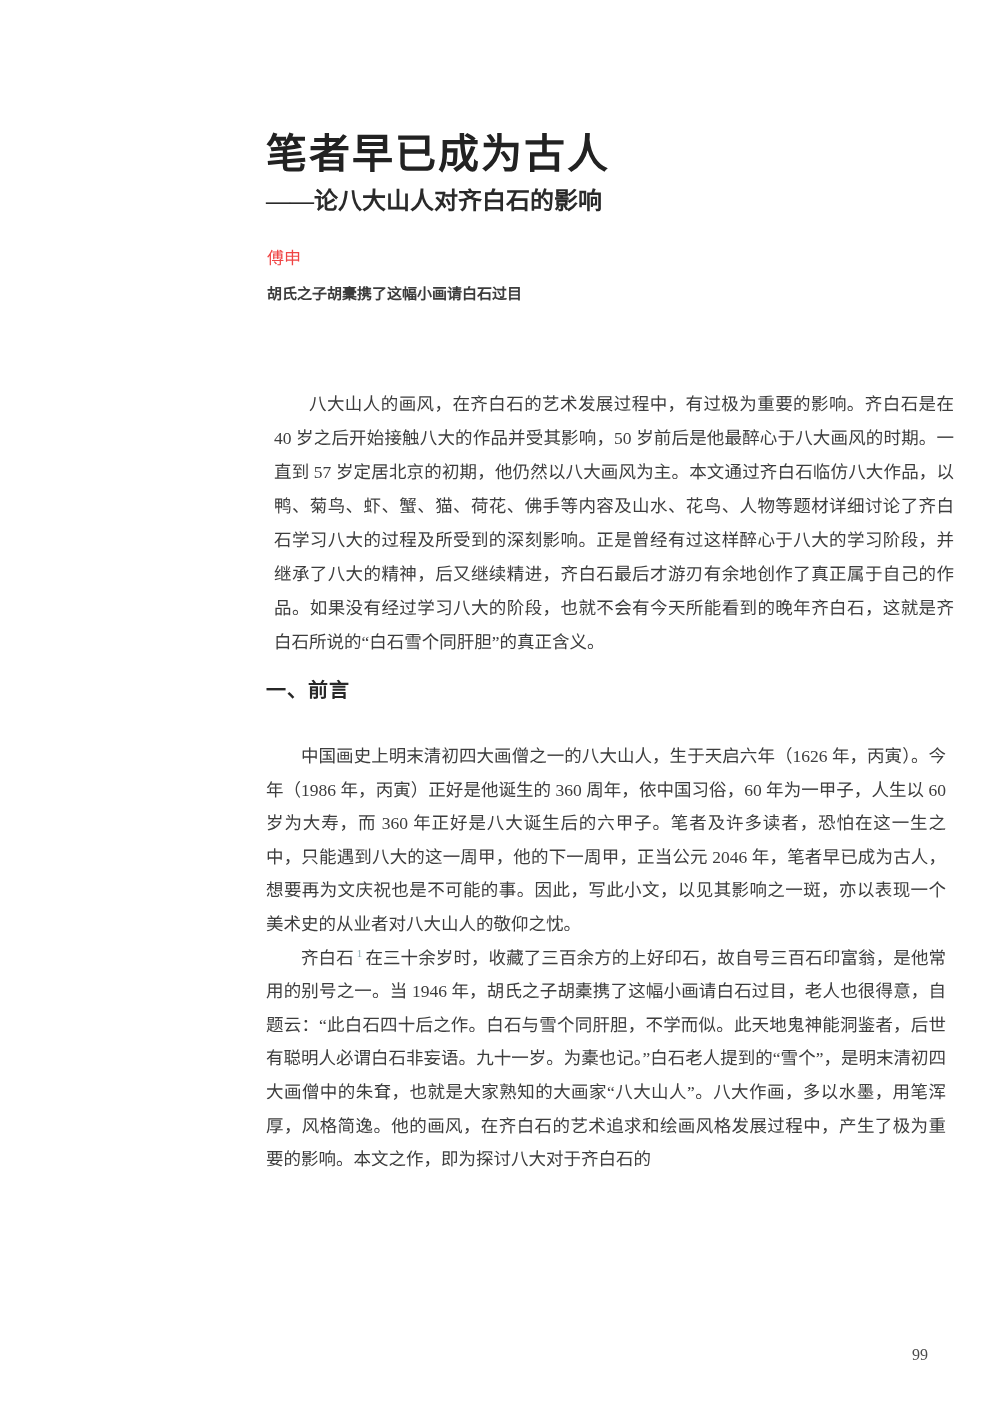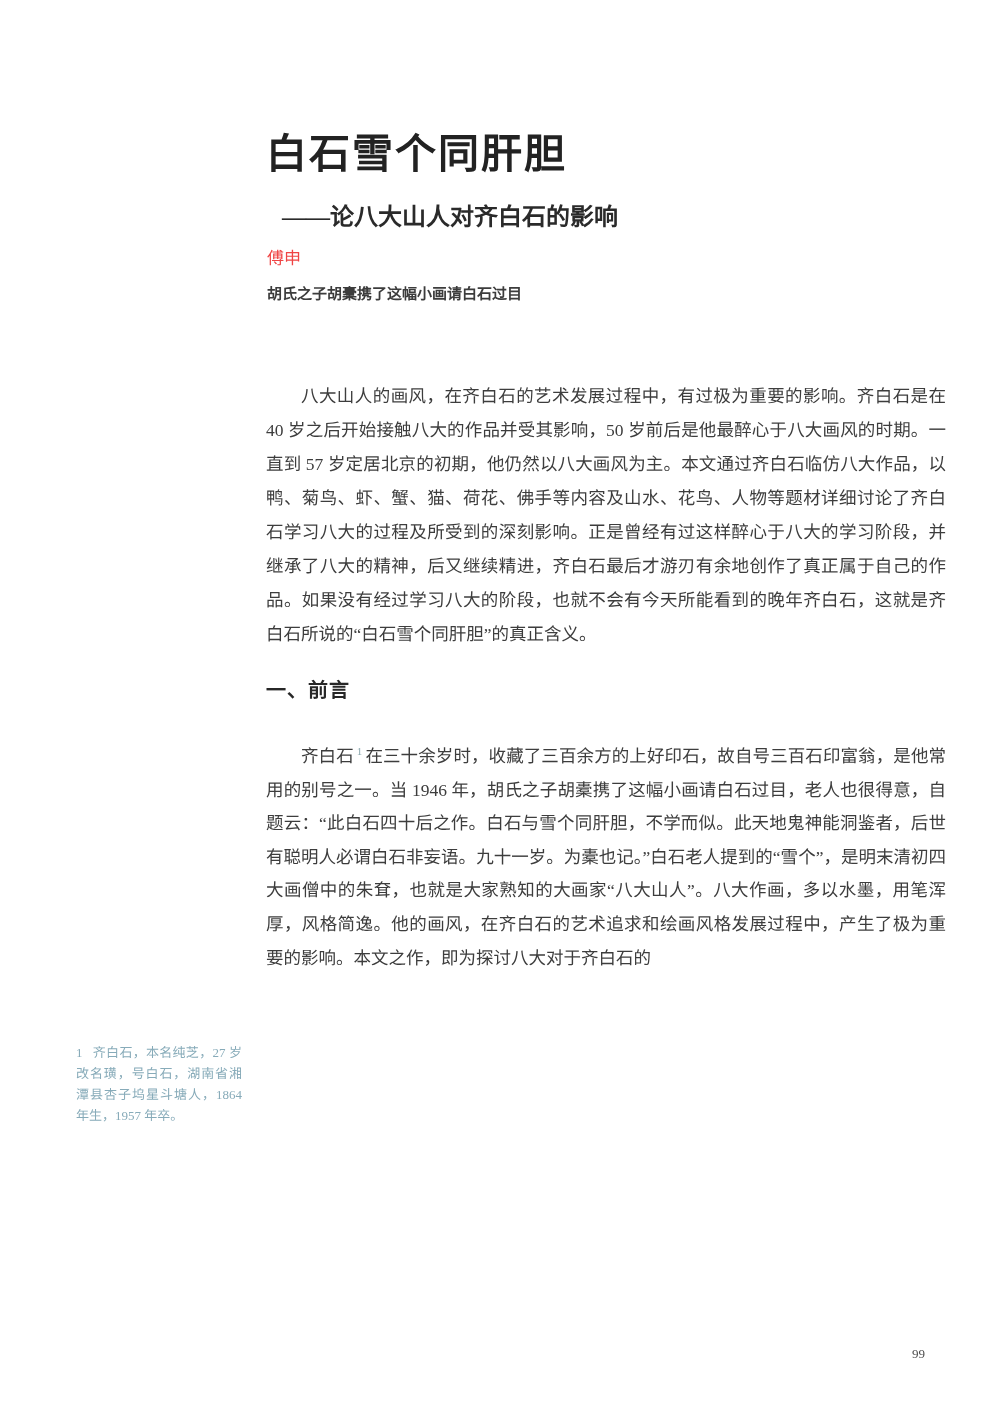--- a/index.html
+++ b/index.html
@@ -24,21 +24,21 @@
     margin: 0;
     font-size: 41px;
     font-weight: 700;
     letter-spacing: 2px;
     color: #222222;
   }
   .article-subtitle {
     position: absolute;
     left: 266px;
     top: 181px;
-    margin: 16px;
+    margin: 0;
     font-size: 24px;
     font-weight: 700;
     color: #2a2a2a;
   }
   .author-name {
     position: absolute;
     left: 267px;
     top: 244px;
     font-size: 17px;
     font-weight: 400;
@@ -50,21 +50,21 @@
     top: 282px;
     font-size: 15px;
     font-weight: 600;
     color: #3c3c3c;
   }
   .abstract {
     position: absolute;
     left: 266px;
     top: 379px;
     width: 680px;
-    margin: 0;
+    margin: 8px;
     font-size: 17.5px;
     line-height: 34px;
     text-align: justify;
     text-indent: 2em;
     color: #3d3d3d;
   }
   .section-heading {
     position: absolute;
     left: 266px;
     top: 674px;
@@ -112,50 +112,50 @@
     text-align: justify;
     color: #87abb9;
   }
   .sidenote .marker {
     margin-right: 10px;
   }
   .page-number {
     position: absolute;
     left: 912px;
     top: 1346px;
-    font-size: 13px;
+    font-size: 16px;
     color: #4d4d4d;
   }
 </style>
 </head>
 <body>
 
 <div class="page">
 
-  <h1 class="article-title">白石雪个同肝胆</h1>
+  <h1 class="article-title">笔者早已成为古人</h1>
 
   <h2 class="article-subtitle">——论八大山人对齐白石的影响</h2>
 
   <div class="author-name">傅申</div>
 
   <div class="author-affiliation">胡氏之子胡橐携了这幅小画请白石过目</div>
 
   <p class="abstract">八大山人的画风，在齐白石的艺术发展过程中，有过极为重要的影响。齐白石是在 40 岁之后开始接触八大的作品并受其影响，50 岁前后是他最醉心于八大画风的时期。一直到 57 岁定居北京的初期，他仍然以八大画风为主。本文通过齐白石临仿八大作品，以鸭、菊鸟、虾、蟹、猫、荷花、佛手等内容及山水、花鸟、人物等题材详细讨论了齐白石学习八大的过程及所受到的深刻影响。正是曾经有过这样醉心于八大的学习阶段，并继承了八大的精神，后又继续精进，齐白石最后才游刃有余地创作了真正属于自己的作品。如果没有经过学习八大的阶段，也就不会有今天所能看到的晚年齐白石，这就是齐白石所说的“白石雪个同肝胆”的真正含义。</p>
 
   <h3 class="section-heading">一、前言</h3>
 
   <div class="body-text">
 
+    <p>
+      <span>中国画史上明末清初四大画僧之一的八大山人，生于天启六年（1626 年，丙寅）。今年（1986 年，丙寅）正好是他诞生的 360 周年，依中国习俗，60 年为一甲子，人生以 60 岁为大寿，而 360 年正好是八大诞生后的六甲子。笔者及许多读者，恐怕在这一生之中，只能遇到八大的这一周甲，他的下一周甲，正当公元 2046 年，笔者早已成为古人，想要再为文庆祝也是不可能的事。因此，写此小文，以见其影响之一斑，亦以表现一个美术史的从业者对八大山人的敬仰之忱。</span>
+    </p>
 
 
     <p>
       <span>齐白石</span><sup class="footnote-sup">1</sup><span>在三十余岁时，收藏了三百余方的上好印石，故自号三百石印富翁，是他常用的别号之一。当 1946 年，胡氏之子胡橐携了这幅小画请白石过目，老人也很得意，自题云：“此白石四十后之作。白石与雪个同肝胆，不学而似。此天地鬼神能洞鉴者，后世有聪明人必谓白石非妄语。九十一岁。为橐也记。”白石老人提到的“雪个”，是明末清初四大画僧中的朱耷，也就是大家熟知的大画家“八大山人”。八大作画，多以水墨，用笔浑厚，风格简逸。他的画风，在齐白石的艺术追求和绘画风格发展过程中，产生了极为重要的影响。本文之作，即为探讨八大对于齐白石的</span>
     </p>
 
   </div>
 
-  <div class="sidenote">
-    <span class="marker">1</span><span>齐白石，本名纯芝，27 岁改名璜，号白石，湖南省湘潭县杏子坞星斗塘人，1864 年生，1957 年卒。</span>
-  </div>
 
   <div class="page-number">99</div>
 
 </div>
 
 </body></html>

